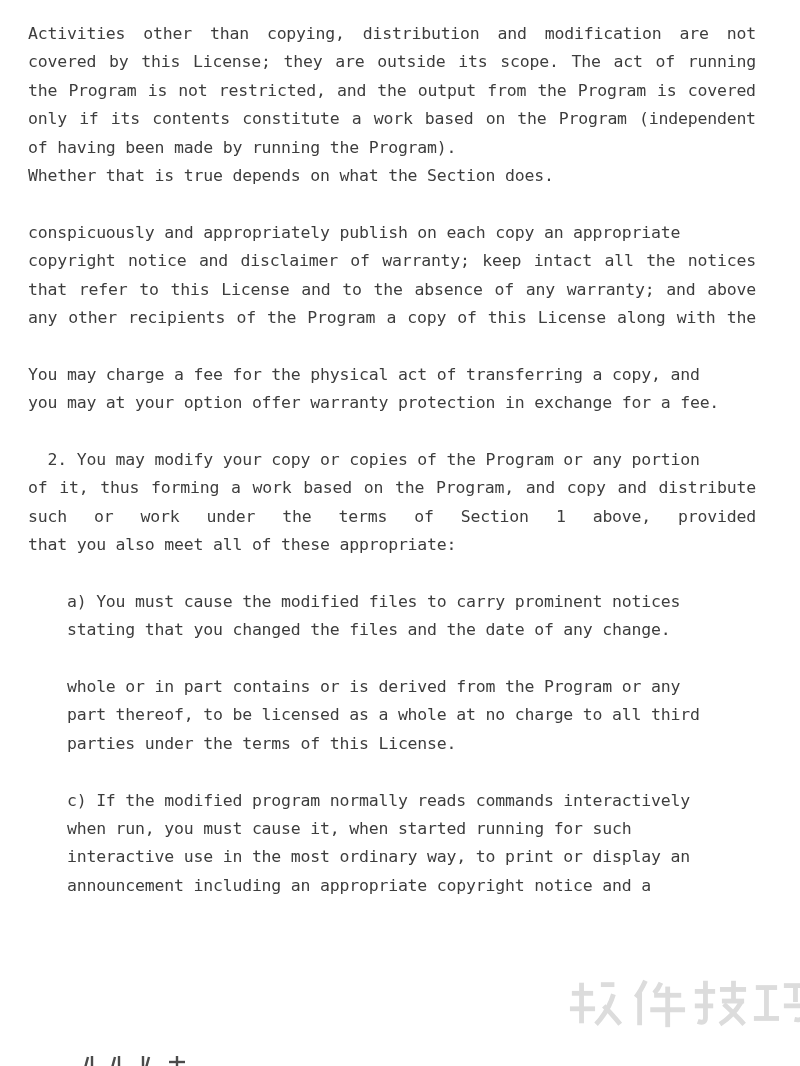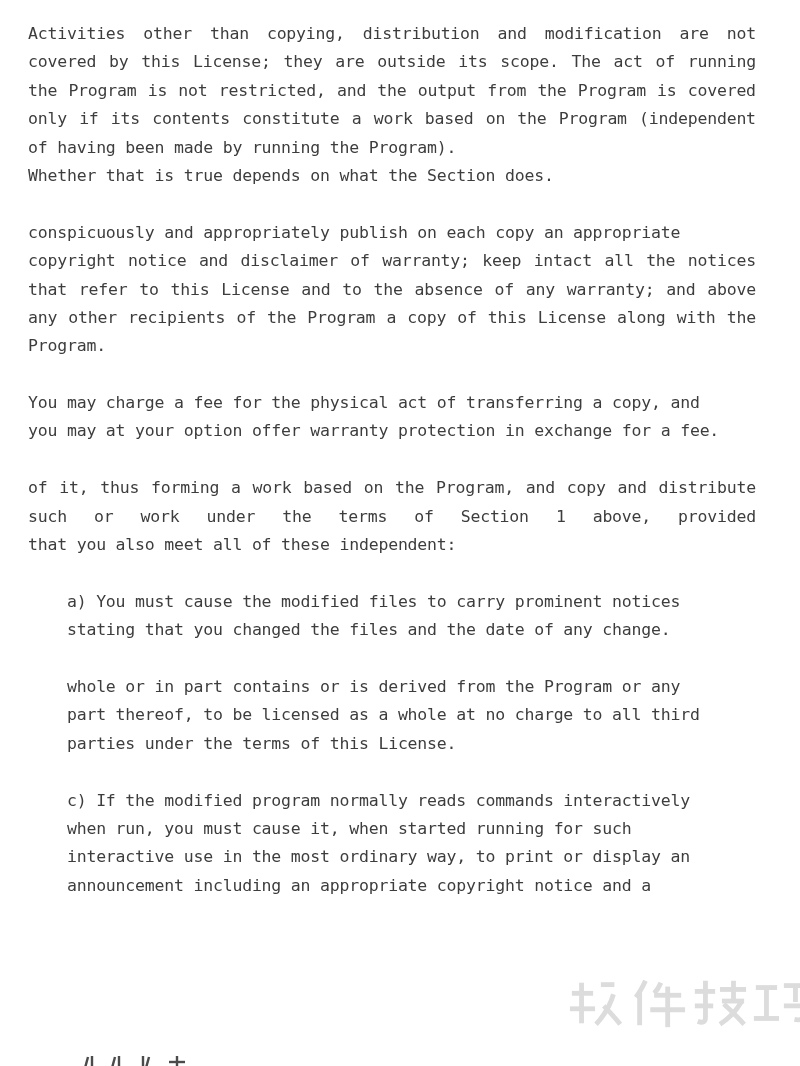--- a/index.html
+++ b/index.html
@@ -164,25 +164,25 @@
       <span>Program</span>
       <span>a</span>
       <span>copy</span>
       <span>of</span>
       <span>this</span>
       <span>License</span>
       <span>along</span>
       <span>with</span>
       <span>the</span>
     </div>
-    <div class="ln">Program.</div>
     <div class="ln"></div>
     <div class="ln">You may charge a fee for the physical act of transferring a copy, and</div>
     <div class="ln">you may at your option offer warranty protection in exchange for a fee.</div>
     <div class="ln"></div>
+    <div class="ln">  2. You may modify your copy or copies of the Program or any portion</div>
     <div class="ln j">
       <span>of</span>
       <span>it,</span>
       <span>thus</span>
       <span>forming</span>
       <span>a</span>
       <span>work</span>
       <span>based</span>
       <span>on</span>
       <span>the</span>
@@ -198,21 +198,21 @@
       <span>work</span>
       <span>under</span>
       <span>the</span>
       <span>terms</span>
       <span>of</span>
       <span>Section</span>
       <span>1</span>
       <span>above,</span>
       <span>provided</span>
     </div>
-    <div class="ln">that you also meet all of these independent:</div>
+    <div class="ln">that you also meet all of these appropriate:</div>
     <div class="ln"></div>
     <div class="ln">    a) You must cause the modified files to carry prominent notices</div>
     <div class="ln">    stating that you changed the files and the date of any change.</div>
     <div class="ln"></div>
     <div class="ln">    whole or in part contains or is derived from the Program or any</div>
     <div class="ln">    part thereof, to be licensed as a whole at no charge to all third</div>
     <div class="ln">    parties under the terms of this License.</div>
     <div class="ln"></div>
     <div class="ln">    c) If the modified program normally reads commands interactively</div>
     <div class="ln">    when run, you must cause it, when started running for such</div>

